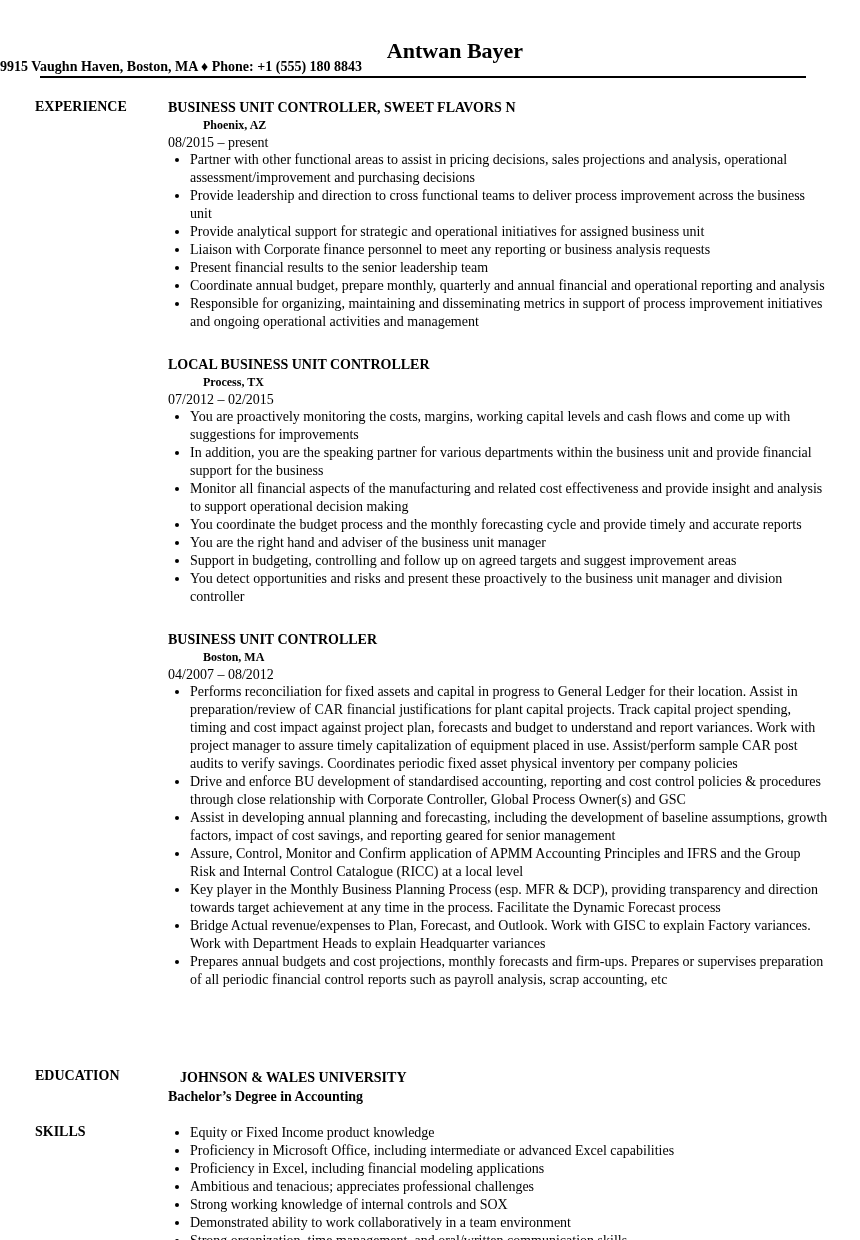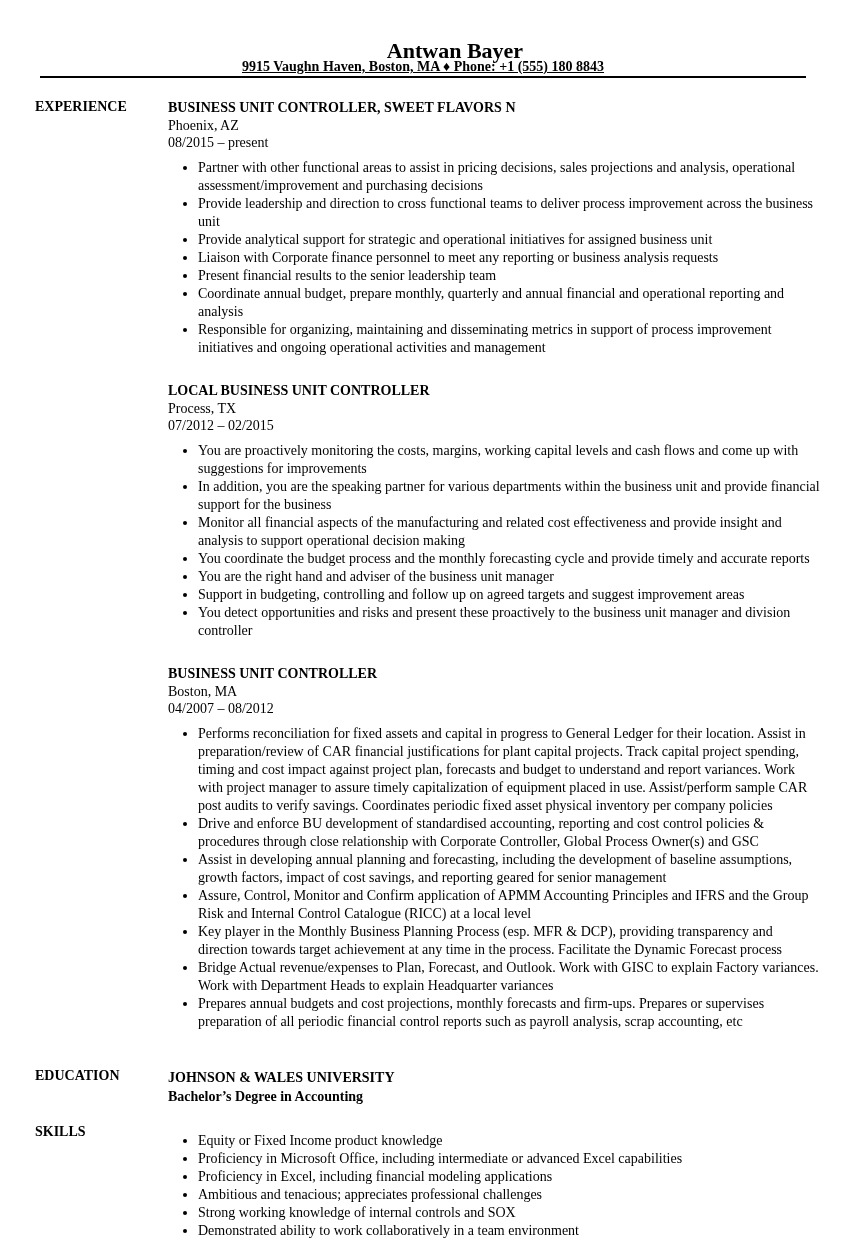--- a/index.html
+++ b/index.html
@@ -6,44 +6,44 @@
   body {
     width: 860px; height: 1240px; overflow: hidden; position: relative;
     font-family: "Liberation Serif", "DejaVu Serif", serif;
     color: #000000;
   }
   .name {
     position: absolute; top: 38px; left: 0; width: 846px; text-align: center;
     font-size: 22px; font-weight: bold; padding-left: 32px;
   }
   .contact {
-    position: absolute; top: 59px; left: 0; width: 846px; text-align: center;
-    font-size: 14px; font-weight: bold; text-decoration: underline;
+    position: absolute; top: 59px; left: 0; width: 846px; 
+    font-size: 14px; font-weight: bold;
   }
   .rule {
     position: absolute; top: 76px; left: 40px; width: 766px; height: 2px; background: #000;
   }
   .section { position: absolute; left: 0; width: 860px; }
   .section-label {
     position: absolute; left: 35px; top: 0; font-size: 14px; font-weight: bold;
   }
   .section-body { position: absolute; left: 168px; top: 0; width: 660px; }
   .job { margin-bottom: 25px; }
   .job-title { font-size: 14px; font-weight: bold; line-height: 18px; }
-  .job-loc { font-size: 14px; font-weight: normal; line-height: 17px; }
+  .job-loc { font-size: 12px; font-weight: bold; line-height: 17px; margin-left: 35px; }
   .job-dates { font-size: 14px; line-height: 17px; }
-  ul.bullets { list-style: none; margin: 8px; padding: 0; }
+  ul.bullets { list-style: none; margin: 0; padding: 0; }
   ul.bullets li {
     position: relative; padding-left: 22px; font-size: 14px; line-height: 18px;
   }
   ul.bullets li .dot {
     position: absolute; left: 7px; top: 7px; width: 4px; height: 4px;
     background: #000; border-radius: 50%;
   }
-  .school { font-size: 14px; font-weight: bold; line-height: 20px; }
+  .school { font-size: 14px; font-weight: bold; line-height: 20px; margin-left: 12px; }
   .degree { font-size: 14px; font-weight: bold; line-height: 18px; }
 </style>
 </head>
 <body>
 
 <div>
   <div class="name">Antwan Bayer</div>
   <div class="contact">9915 Vaughn Haven, Boston, MA ♦ Phone: +1 (555) 180 8843</div>
   <div class="rule"></div>
 </div>

